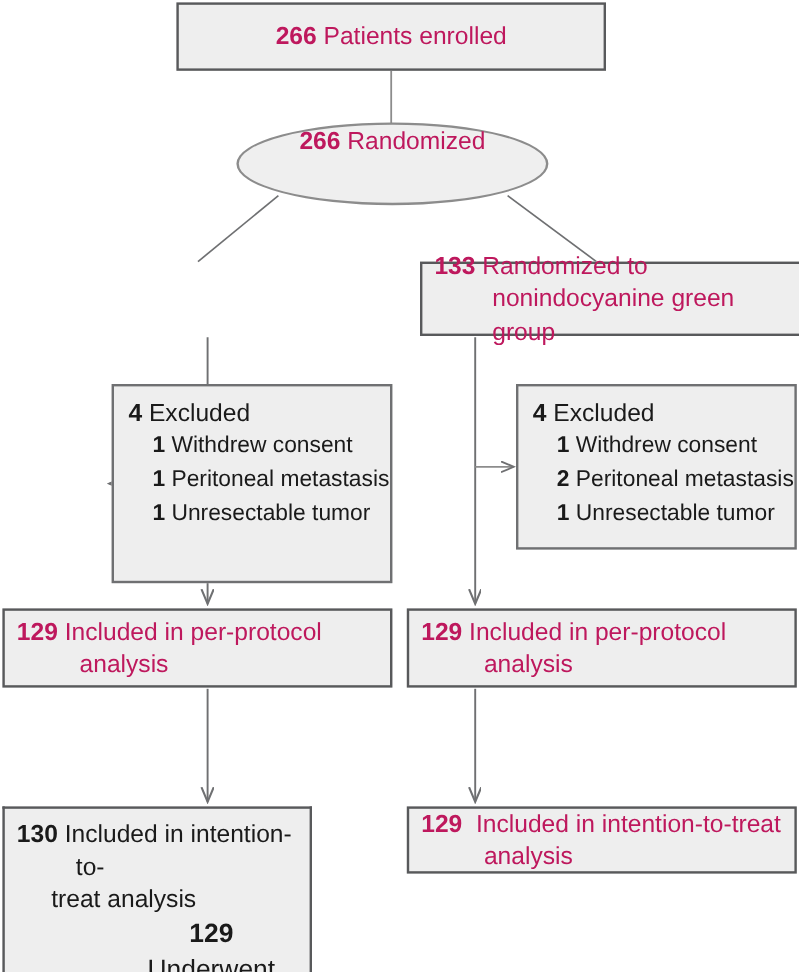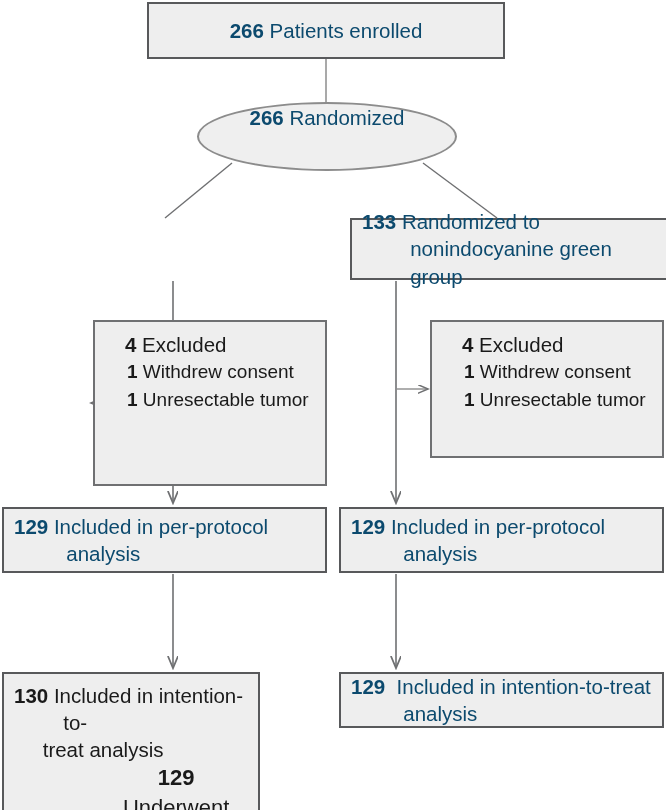--- a/index.html
+++ b/index.html
@@ -31,21 +31,21 @@
     position: absolute;
     box-sizing: border-box;
     background: #eeeeee;
     border: 2px solid #58595b;
     z-index: 2;
   }
   .node .txt {
     display: block;
     font-size: 20.5px;
     line-height: 1.33;
-    color: #0c4a6e;
+    color: #be185d;
     white-space: pre-wrap;
   }
   .num {
     font-weight: bold;
   }
   
   #node-enrolled {
     left: 147px; top: 2px; width: 358px; height: 57px;
     display: flex; align-items: center; justify-content: center;
   }
@@ -84,21 +84,21 @@
   #node-excluded-left {
     left: 93px; top: 320px; width: 234px; height: 166px;
     padding: 9px 0 0 12px;
     border: 2px solid #6f7072;
   }
   #node-excluded-right {
     left: 430px; top: 320px; width: 234px; height: 138px;
     padding: 9px 0 0 12px;
     border: 2px solid #6f7072;
   }
-  .excl-head { font-size: 20.5px; line-height: 1.34; margin-left: 18px; }
+  .excl-head { font-size: 20.5px; line-height: 1.34; }
   .excl-item {
     font-size: 19px;
     line-height: 1.45;
     padding-left: 20px;
     display: block;
   }
 
   #node-pp-left {
     left: 2px; top: 507px; width: 325px; height: 66px;
     display: flex; align-items: center; padding: 0 10px;
@@ -180,26 +180,28 @@
   </div>
 
 
   <div class="node" id="node-nonicg-group">
     <span class="txt hang"><span class="num">133</span><span> Randomized to nonindocyanine green group</span></span>
   </div>
 
   <div class="node" id="node-excluded-left">
     <span class="excl-head"><span class="num">4</span><span> Excluded</span></span>
     <span class="excl-item"><span class="num">1</span><span> Withdrew consent</span></span>
+    <span class="excl-item"><span class="num">1</span><span> Peritoneal metastasis</span></span>
     <span class="excl-item"><span class="num">1</span><span> Unresectable tumor</span></span>
   </div>
 
   <div class="node" id="node-excluded-right">
     <span class="excl-head"><span class="num">4</span><span> Excluded</span></span>
     <span class="excl-item"><span class="num">1</span><span> Withdrew consent</span></span>
+    <span class="excl-item"><span class="num">2</span><span> Peritoneal metastasis</span></span>
     <span class="excl-item"><span class="num">1</span><span> Unresectable tumor</span></span>
   </div>
 
   <div class="node" id="node-pp-left">
     <span class="txt hang-wide"><span class="num">129</span><span> Included in per-protocol analysis</span></span>
   </div>
 
   <div class="node" id="node-pp-right">
     <span class="txt hang-wide"><span class="num">129</span><span> Included in per-protocol analysis</span></span>
   </div>

